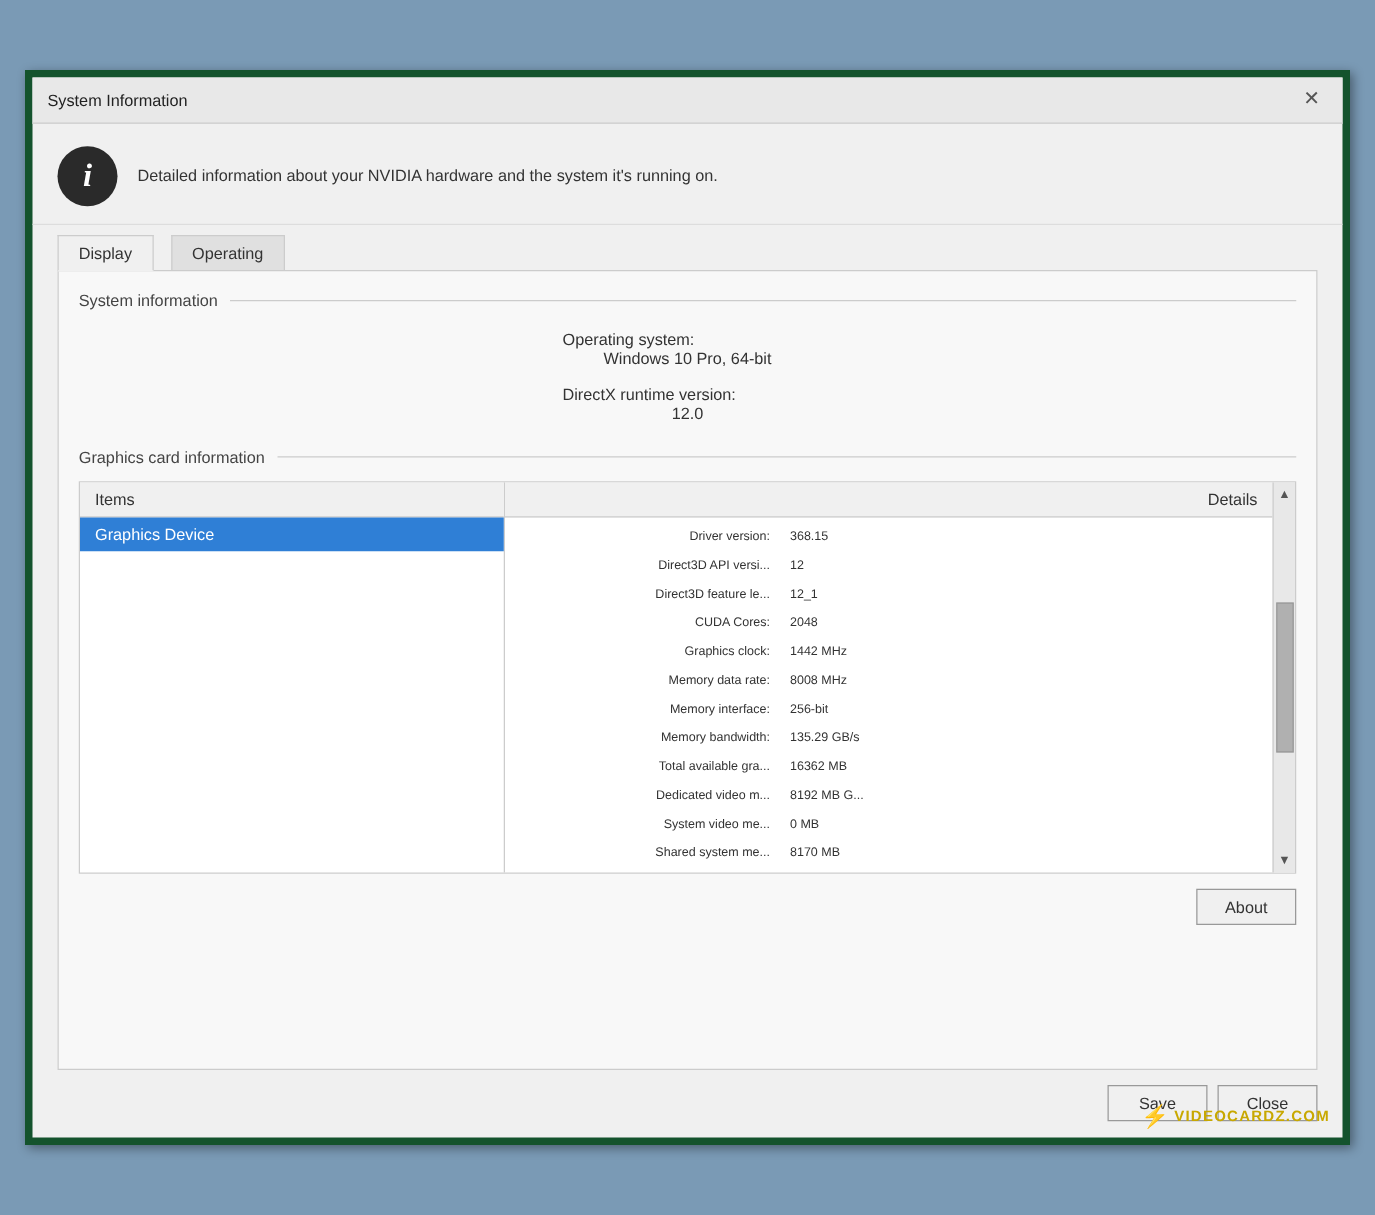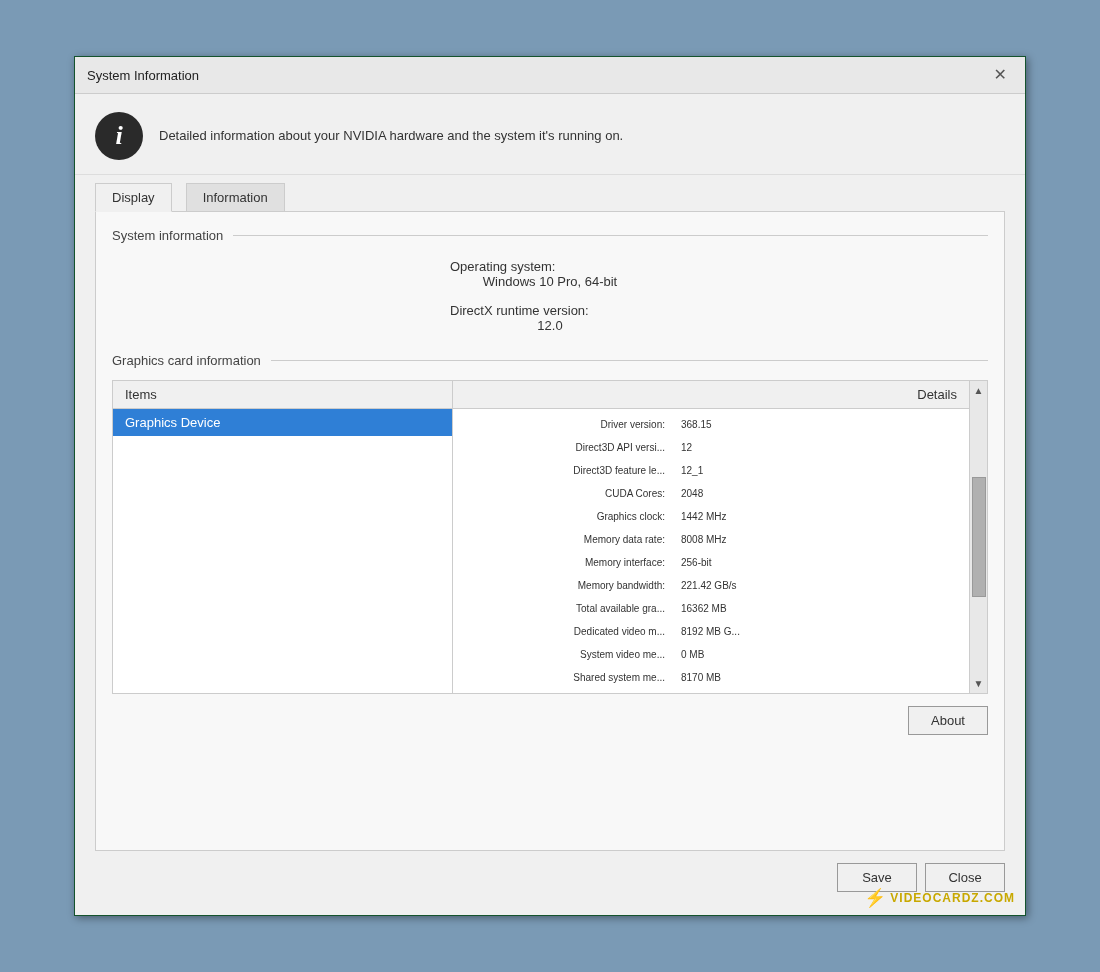--- a/index.html
+++ b/index.html
@@ -9,23 +9,23 @@
       font-size: 13px;
       display: flex;
       align-items: center;
       justify-content: center;
       width: 1100px;
       height: 972px;
       overflow: hidden;
     }
     .window {
       background: #f0f0f0;
-      border: 1px solid #14532d;
+      border: 6px solid #14532d;
       box-shadow: 2px 2px 8px rgba(0,0,0,0.4);
-      width: 952px;
+      width: 1060px;
       min-height: 860px;
       position: relative;
     }
     .title-bar {
       background: #e8e8e8;
       border-bottom: 1px solid #ccc;
       padding: 8px 12px;
       display: flex;
       align-items: center;
       justify-content: space-between;
@@ -250,21 +250,21 @@
 
   <div class="header-area">
     <div class="info-icon">
       <span class="info-icon-inner">i</span>
     </div>
     <span class="header-desc">Detailed information about your NVIDIA hardware and the system it's running on.</span>
   </div>
 
   <div class="tabs">
     <div class="tab active">Display</div>
-    <div class="tab">Information</div>
+    <div class="tab">Operating</div>
   </div>
 
   <div class="tab-content">
 
     <div class="section-header">
       <span>System information</span>
     </div>
 
     <div class="info-row">
       <span class="info-label">Operating system:</span>
@@ -316,21 +316,21 @@
                 <div class="detail-row">
                   <span class="detail-label">Memory data rate:</span>
                   <span class="detail-value">8008 MHz</span>
                 </div>
                 <div class="detail-row">
                   <span class="detail-label">Memory interface:</span>
                   <span class="detail-value">256-bit</span>
                 </div>
                 <div class="detail-row">
                   <span class="detail-label">Memory bandwidth:</span>
-                  <span class="detail-value">221.42 GB/s</span>
+                  <span class="detail-value">135.29 GB/s</span>
                 </div>
                 <div class="detail-row">
                   <span class="detail-label">Total available gra...</span>
                   <span class="detail-value">16362 MB</span>
                 </div>
                 <div class="detail-row">
                   <span class="detail-label">Dedicated video m...</span>
                   <span class="detail-value">8192 MB G...</span>
                 </div>
                 <div class="detail-row">

